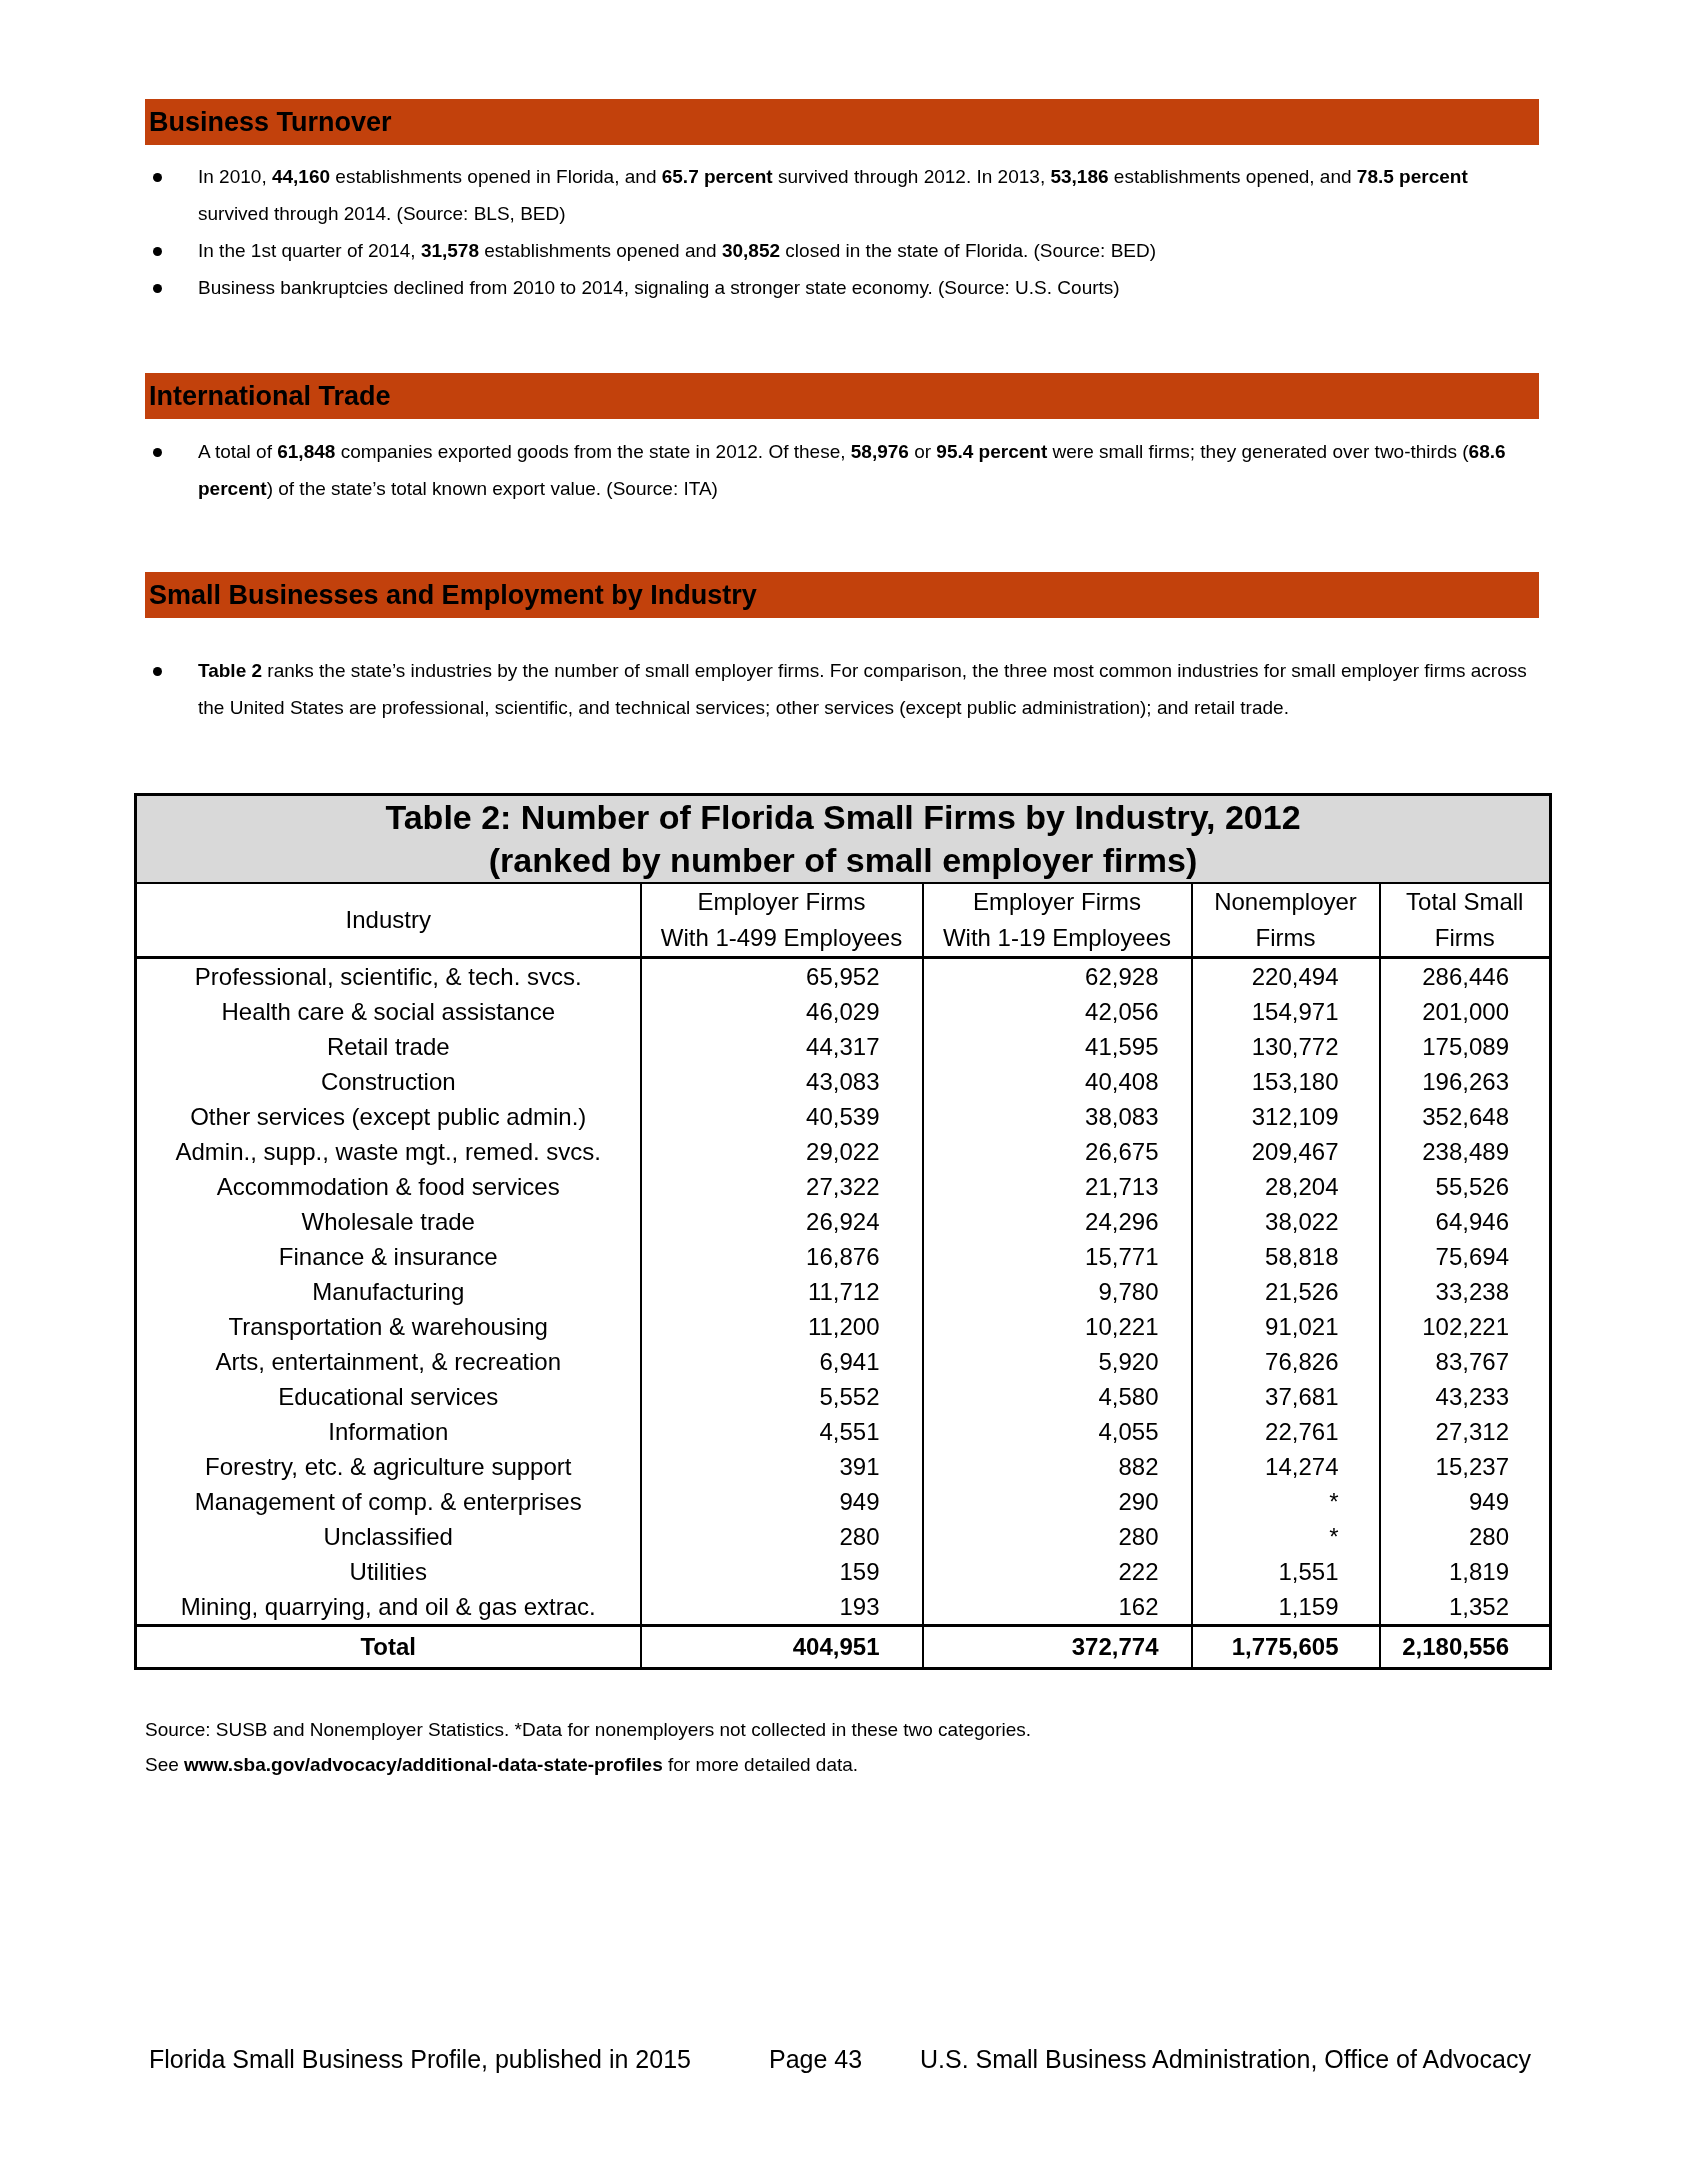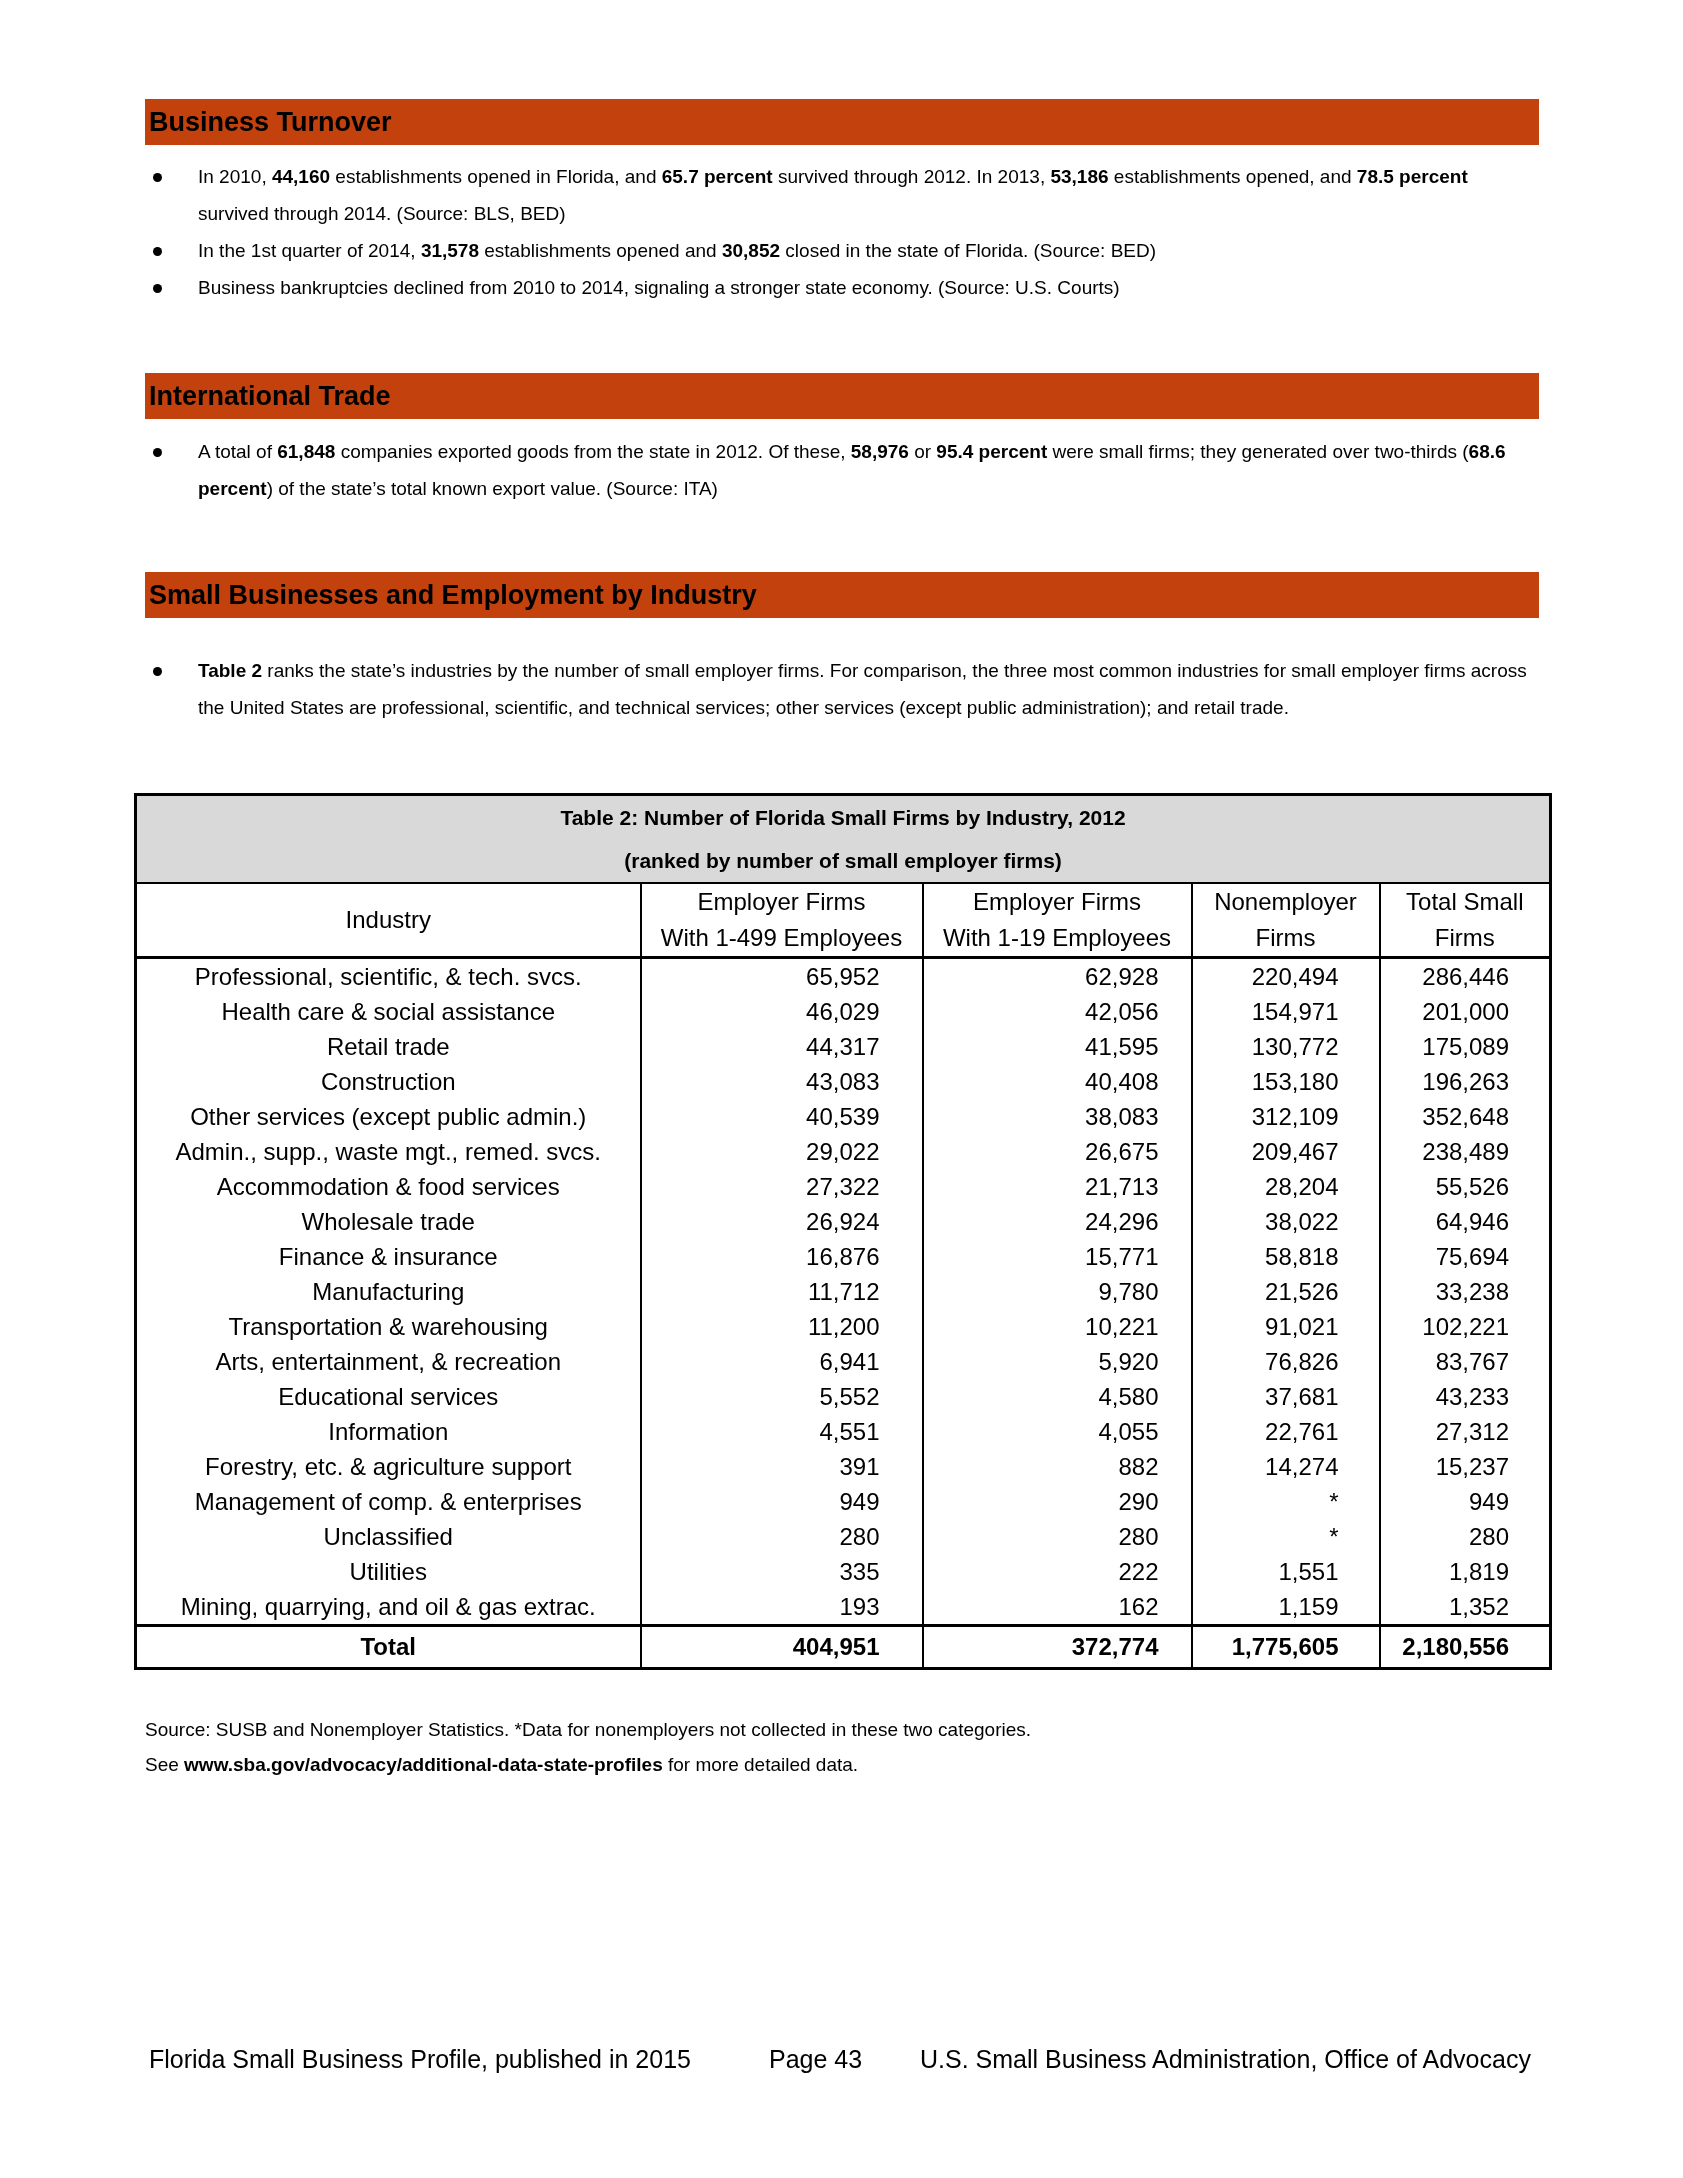--- a/index.html
+++ b/index.html
@@ -22,21 +22,21 @@
   }
   .bullets b { font-weight: bold; }
 
   table.data {
     position: absolute; left: 134px; top: 793px; width: 1416px;
     border-collapse: collapse; font-size: 24px; table-layout: fixed;
   }
   table.data td, table.data th { padding: 0 8px; }
   .title-row th {
     background: #d9d9d9; border: 3px solid #000; border-bottom: 2px solid #000;
-    font-weight: bold; font-size: 21px; line-height: 43px; height: 85px;
+    font-weight: bold; font-size: 34px; line-height: 43px; height: 85px;
   }
   .hdr th {
     font-weight: normal; text-align: center; line-height: 36px;
     border-left: 2px solid #000; border-right: 2px solid #000; border-bottom: 3px solid #000;
   }
   .hdr th:first-child { border-left: 3px solid #000; }
   .hdr th:last-child { border-right: 3px solid #000; }
   tbody td { height: 35px; line-height: 35px; text-align: right;
     border-left: 2px solid #000; border-right: 2px solid #000; white-space: nowrap; }
   tbody td:first-child { text-align: center; border-left: 3px solid #000; }
@@ -221,21 +221,21 @@
       </tr>
       <tr>
         <td>Unclassified</td>
         <td class="c1">280</td>
         <td class="c2">280</td>
         <td class="c3">*</td>
         <td class="c4">280</td>
       </tr>
       <tr>
         <td>Utilities</td>
-        <td class="c1">335</td>
+        <td class="c1">159</td>
         <td class="c2">222</td>
         <td class="c3">1,551</td>
         <td class="c4">1,819</td>
       </tr>
       <tr>
         <td>Mining, quarrying, and oil &amp; gas extrac.</td>
         <td class="c1">193</td>
         <td class="c2">162</td>
         <td class="c3">1,159</td>
         <td class="c4">1,352</td>

